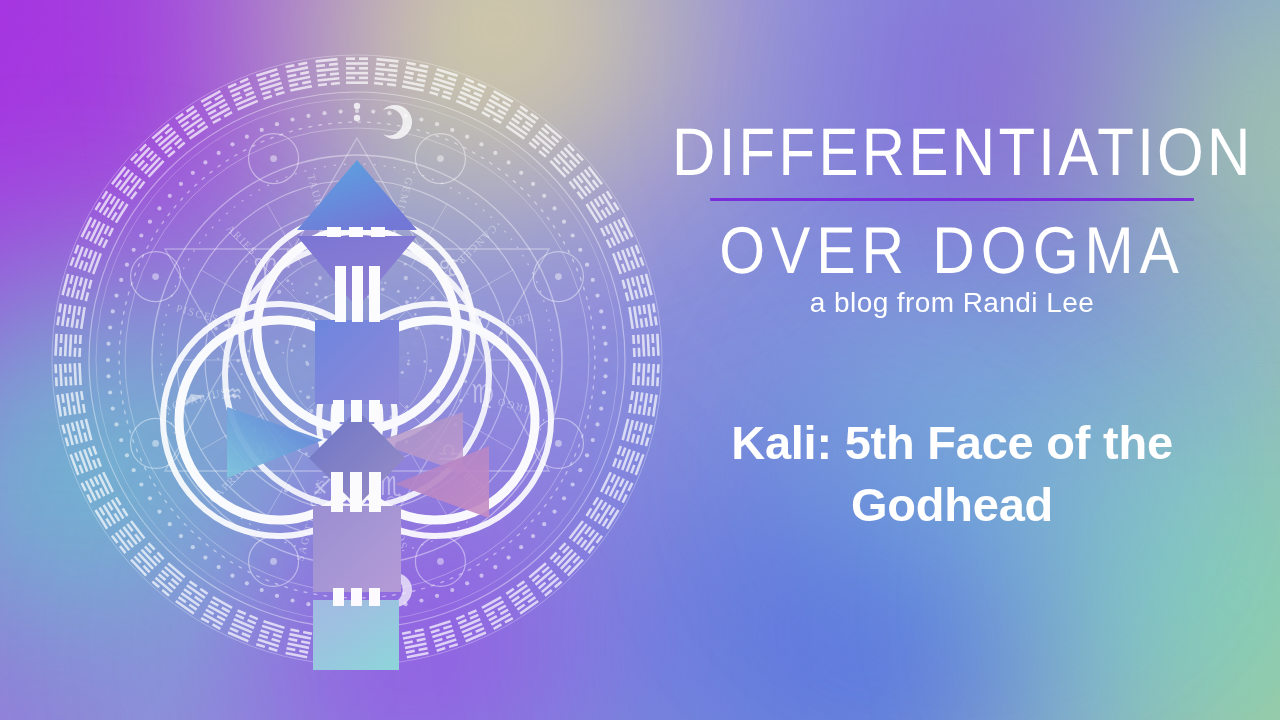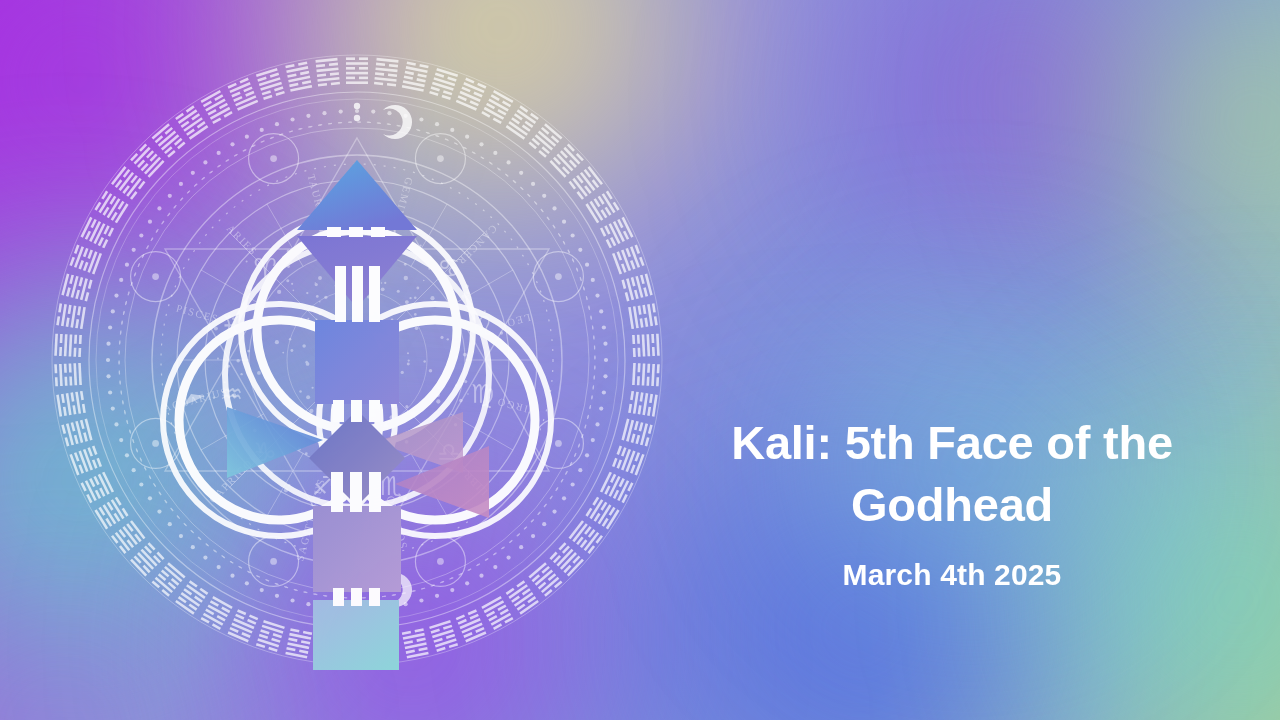--- a/index.html
+++ b/index.html
@@ -710,21 +710,26 @@
         <rect x="-6" y="228" width="11" height="18"></rect>
         <rect x="12" y="228" width="11" height="18"></rect>
       </g>
 
       <path d="M -152,36 l -22,10 l 8,-12 z" fill="#ffffff" opacity="0.5"></path>
     </g>
   </svg>
 
   <div class="text-col">
 
+    <div class="kicker-wrap">
+      <div class="kicker-line1">DIFFERENTIATION</div>
+      <div class="rule"></div>
+      <div class="kicker-line2">OVER DOGMA</div>
+      <div class="byline">a blog from Randi Lee</div>
+    </div>
 
     <div class="headline-wrap">
       <div class="headline">Kali: 5th Face of the Godhead</div>
     </div>
 
-    <div class="date">March 4th 2025</div>
   </div>
 
 </div>
 
 </body></html>

